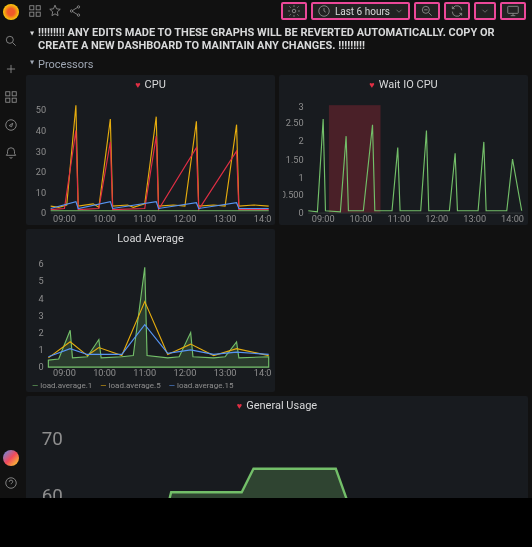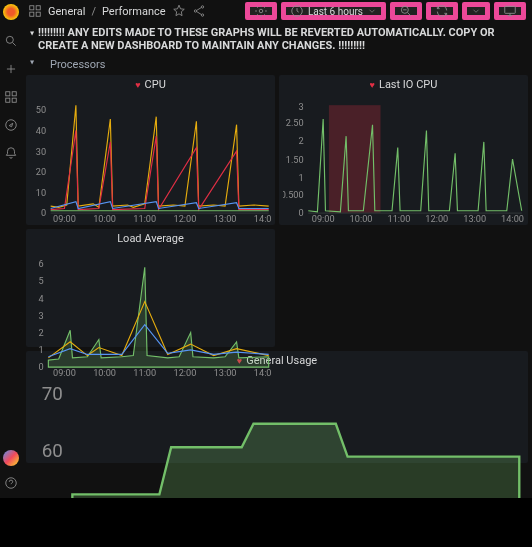--- a/index.html
+++ b/index.html
@@ -14,27 +14,27 @@
   
   .main { flex: 1; background: #111; overflow: hidden; }
   
   .topbar { display: flex; align-items: center; padding: 4px 6px; height: 22px; gap: 6px; }
   .breadcrumb { display: flex; align-items: center; gap: 6px; font-size: 11px; }
   .bc-link { color: #d8d9da; }
   .bc-sep { color: #8e8e8e; }
   .bc-current { color: #d8d9da; }
   .tb-ico { width: 14px; height: 14px; stroke: #8e8e8e; fill: none; stroke-width: 1.5; }
   .tb-right { margin-left: auto; display: flex; align-items: center; gap: 4px; }
-  .tb-btn { background: #222; border: 5px solid #ec4899; border-radius: 2px; height: 18px; display: flex; align-items: center; justify-content: center; padding: 0 4px; }
+  .tb-btn { background: #222; border: 2px solid #ec4899; border-radius: 2px; height: 18px; display: flex; align-items: center; justify-content: center; padding: 0 4px; }
   .time-btn { gap: 4px; font-size: 10px; color: #d8d9da; }
   
   .warning { padding: 4px 8px; font-size: 11px; color: #d8d9da; display: flex; align-items: baseline; gap: 4px; }
   .warning-text { font-weight: 700; }
   
-  .section-hdr { padding: 2px 8px; font-size: 11px; color: #9fa7b3; display: flex; align-items: flex-start; gap: 16px; cursor: pointer; }
+  .section-hdr { padding: 2px 8px; font-size: 11px; color: #9fa7b3; display: flex; align-items: flex-start; gap: 4px; cursor: pointer; }
   .chev { display: inline-block; transform: rotate(90deg); font-size: 8px; }
   
   .row { display: flex; gap: 4px; padding: 2px 4px; }
   .panel { background: #181b1f; border-radius: 2px; flex: 1; display: flex; flex-direction: column; }
   .panel-title { text-align: center; font-size: 11px; padding: 3px 0; color: #d8d9da; display: flex; justify-content: center; align-items: center; gap: 4px; }
   .heart { color: #e02f44; font-size: 9px; }
   .chart-wrap { flex: 1; padding: 2px 4px 1px 4px; position: relative; }
   .chart-wrap svg { width: 100%; display: block; }
   .legend { font-size: 8px; color: #8e8e8e; padding: 0 6px 2px 6px; white-space: nowrap; overflow: hidden; display: flex; gap: 8px; }
   .legend span::before { content: "—"; margin-right: 2px; }
@@ -84,25 +84,20 @@
   </div>
 
   <div class="main">
     <div class="topbar">
       <svg class="tb-ico" viewBox="0 0 24 24">
           <rect x="3" y="3" width="7" height="7"></rect>
           <rect x="14" y="3" width="7" height="7"></rect>
           <rect x="3" y="14" width="7" height="7"></rect>
           <rect x="14" y="14" width="7" height="7"></rect>
         </svg>
-      <div class="breadcrumb">
-        <span class="bc-link">General</span>
-        <span class="bc-sep">/</span>
-        <span class="bc-current">Performance</span>
-      </div>
       <svg class="tb-ico" viewBox="0 0 24 24">
           <path d="M12 2l2.6 6.3L21 9l-5 4.3L17.2 20 12 16.8 6.8 20 8 13.3 3 9l6.4-.7z"></path>
         </svg>
       <svg class="tb-ico" viewBox="0 0 24 24">
           <circle cx="18" cy="5" r="2"></circle>
           <circle cx="6" cy="12" r="2"></circle>
           <circle cx="18" cy="19" r="2"></circle>
           <path d="M8 11l8-5M8 13l8 5"></path>
         </svg>
       <div class="tb-right">
@@ -194,21 +189,21 @@
           <span class="c-red">system.cpu.max</span>
           <span class="c-yel">user.cpu.max</span>
           <span class="c-grn">system.cpu</span>
           <span class="c-cyn">user.cpu</span>
         </div>
       </div>
 
       <div class="panel" style="height:150px">
         <div class="panel-title">
             <span class="heart">♥</span>
-            <span>Last IO CPU</span>
+            <span>Wait IO CPU</span>
           </div>
         <div class="chart-wrap">
           <svg viewBox="0 0 210 110">
             <rect x="40" y="8" width="45" height="94" fill="#e02f44" opacity="0.25"></rect>
             <g class="yticks">
               <text class="tick-text" x="18" y="105" text-anchor="end">0</text>
               <text class="tick-text" x="18" y="89" text-anchor="end">0.500</text>
               <text class="tick-text" x="18" y="74" text-anchor="end">1</text>
               <text class="tick-text" x="18" y="58" text-anchor="end">1.50</text>
               <text class="tick-text" x="18" y="42" text-anchor="end">2</text>
@@ -228,21 +223,21 @@
           </svg>
         </div>
         <div class="legend">
           <span class="c-grn">waiting.io.cpu</span>
         </div>
       </div>
     </div>
 
     <div class="row">
 
-      <div class="panel" style="height:118px">
+      <div class="panel" style="height:163px">
         <div class="panel-title">
             <span>Load Average</span>
           </div>
         <div class="chart-wrap">
           <svg viewBox="0 0 210 110">
             <g class="yticks">
               <text class="tick-text" x="12" y="105" text-anchor="end">0</text>
               <text class="tick-text" x="12" y="90" text-anchor="end">1</text>
               <text class="tick-text" x="12" y="75" text-anchor="end">2</text>
               <text class="tick-text" x="12" y="60" text-anchor="end">3</text>

